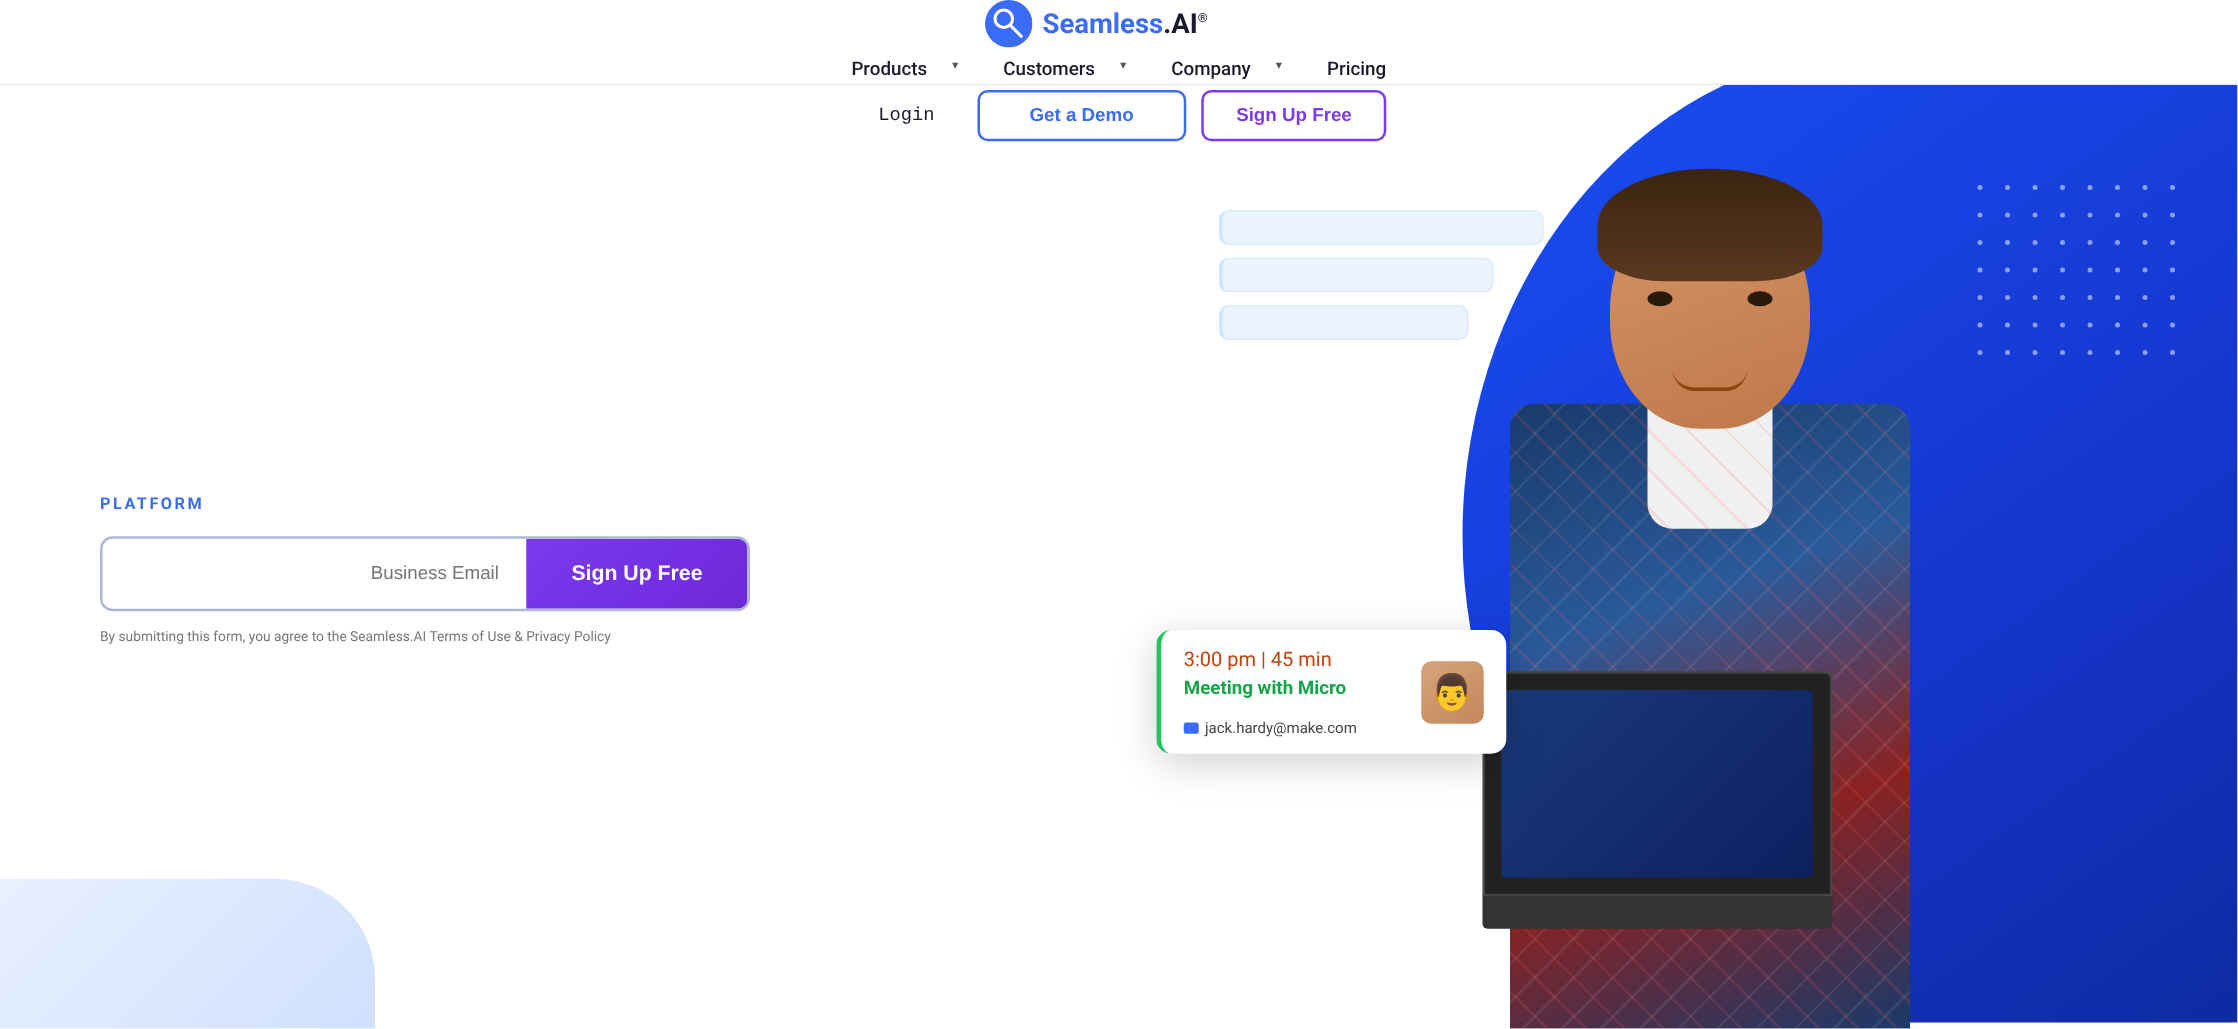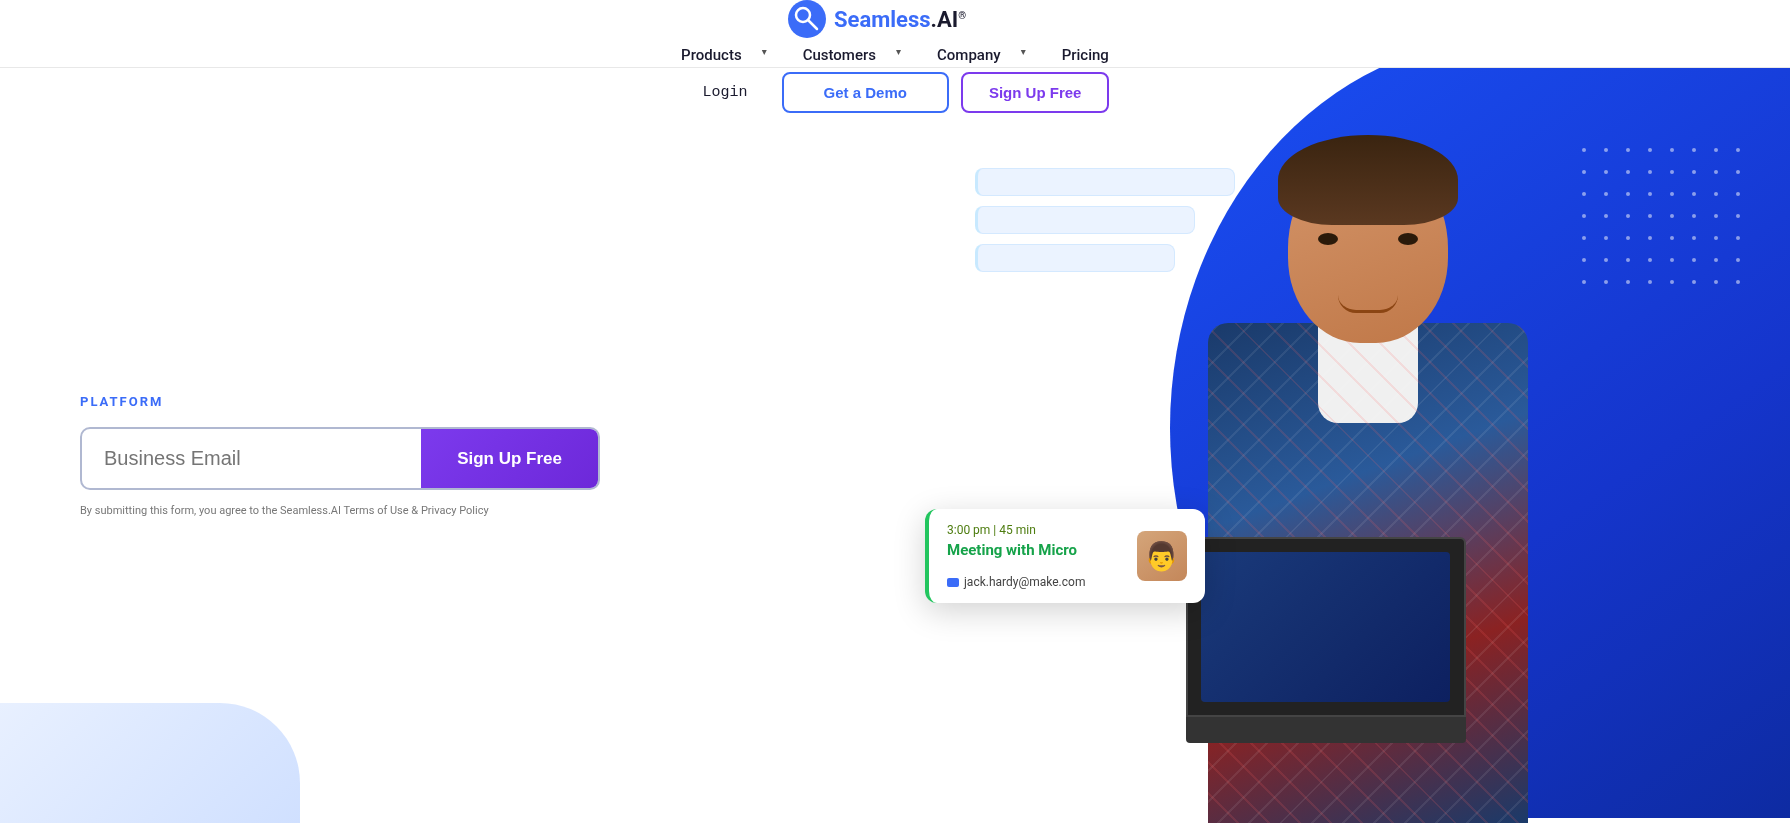--- a/index.html
+++ b/index.html
@@ -141,25 +141,26 @@
       max-width: 520px;
       border: 2px solid #b0b8d1;
       border-radius: 10px;
       overflow: hidden;
       margin-bottom: 14px;
       background: #fff;
     }
     .email-input {
       flex: 1;
       padding: 18px 22px;
-      font-size: 20px;
+      font-size: 15px;
       color: #888;
       border: none;
       outline: none;
       background: transparent;
+      text-align: right;
     }
     .btn-signup-hero {
       padding: 18px 36px;
       font-size: 17px;
       font-weight: 700;
       color: #fff;
       background: linear-gradient(135deg, #7c3aed 0%, #6d28d9 100%);
       border: none;
       cursor: pointer;
       white-space: nowrap;
@@ -215,22 +216,22 @@
       padding: 14px 18px;
       box-shadow: 0 8px 32px rgba(0,0,0,0.18);
       display: flex;
       align-items: center;
       gap: 14px;
       min-width: 280px;
       border-left: 4px solid #22c55e;
     }
     .meeting-card-info { flex: 1; }
     .meeting-time {
-      font-size: 12px;
-      color: #4d7c0f;
+      font-size: 16px;
+      color: #c2410c;
       margin-bottom: 4px;
     }
     .meeting-title {
       font-size: 15px;
       font-weight: 700;
       color: #16a34a;
       margin-bottom: 16px;
     }
     .meeting-email {
       font-size: 12px;

